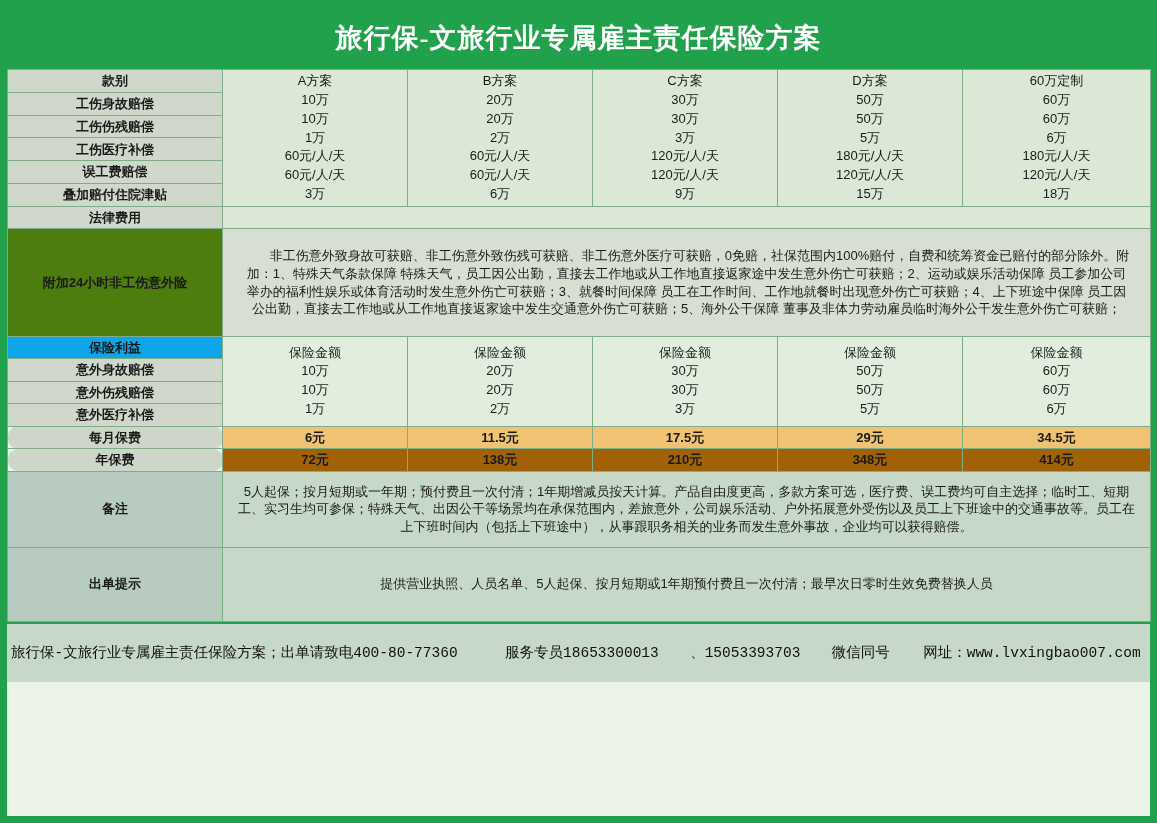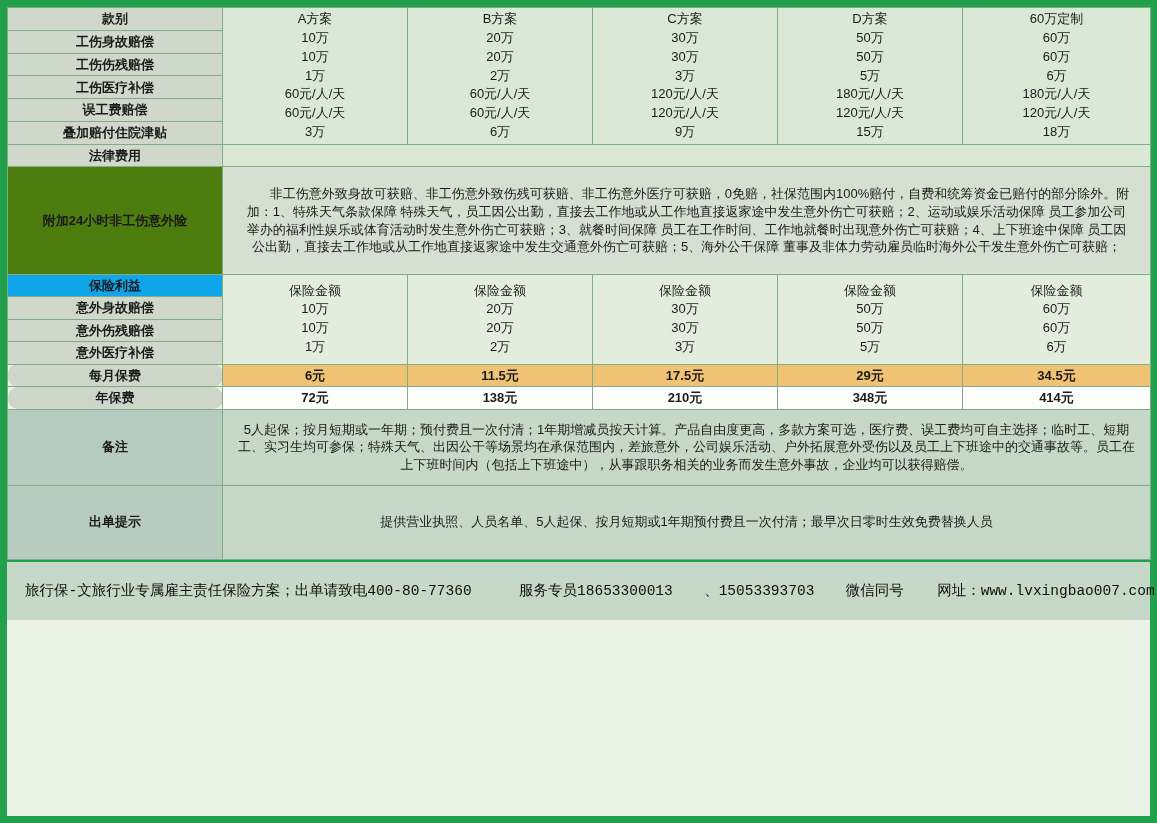--- a/index.html
+++ b/index.html
@@ -92,21 +92,21 @@
     font-size: 14px;
     border-radius: 10px;
   }
   td.monthly {
     background: #efc373;
     color: #d4341a;
     font-weight: bold;
     font-size: 15px;
   }
   td.yearly {
-    background: #ffffff;
+    background: #a16207;
     color: #111111;
     font-weight: bold;
     font-size: 15px;
     margin-left: 9px;
   }
   td.remark-label {
     background: #b8cbc0;
     font-weight: bold;
     font-size: 15px;
   }
@@ -127,41 +127,44 @@
   td.tips-body {
     background: #c6d8c8;
     font-size: 13.5px;
     padding: 14px 16px;
   }
   .footer {
     background: #c6d8c8;
     height: 60px;
     display: flex;
     align-items: center;
-    padding: 0 18px;
+    padding: 0 4px;
     border-top: 2px solid #21a14b;
     box-sizing: border-box;
   }
   .footer .line {
     font-family: "Liberation Mono", monospace;
     font-size: 14.5px;
     color: #0f0f0f;
     letter-spacing: 0px;
     white-space: nowrap;
   }
   .footer .gap1 { display: inline-block; width: 30px; }
   .footer .gap2 { display: inline-block; width: 14px; }
   .footer .gap3 { display: inline-block; width: 16px; }
 </style>
 </head>
 <body>
 
 <div class="page">
   <div class="frame">
 
+    <div class="title-bar">
+      <div class="title">旅行保-文旅行业专属雇主责任保险方案</div>
+    </div>
 
     <table class="main">
       <colgroup>
         <col style="width:215px">
         <col style="width:185px">
         <col style="width:185px">
         <col style="width:185px">
         <col style="width:185px">
         <col style="width:188px">
       </colgroup>

